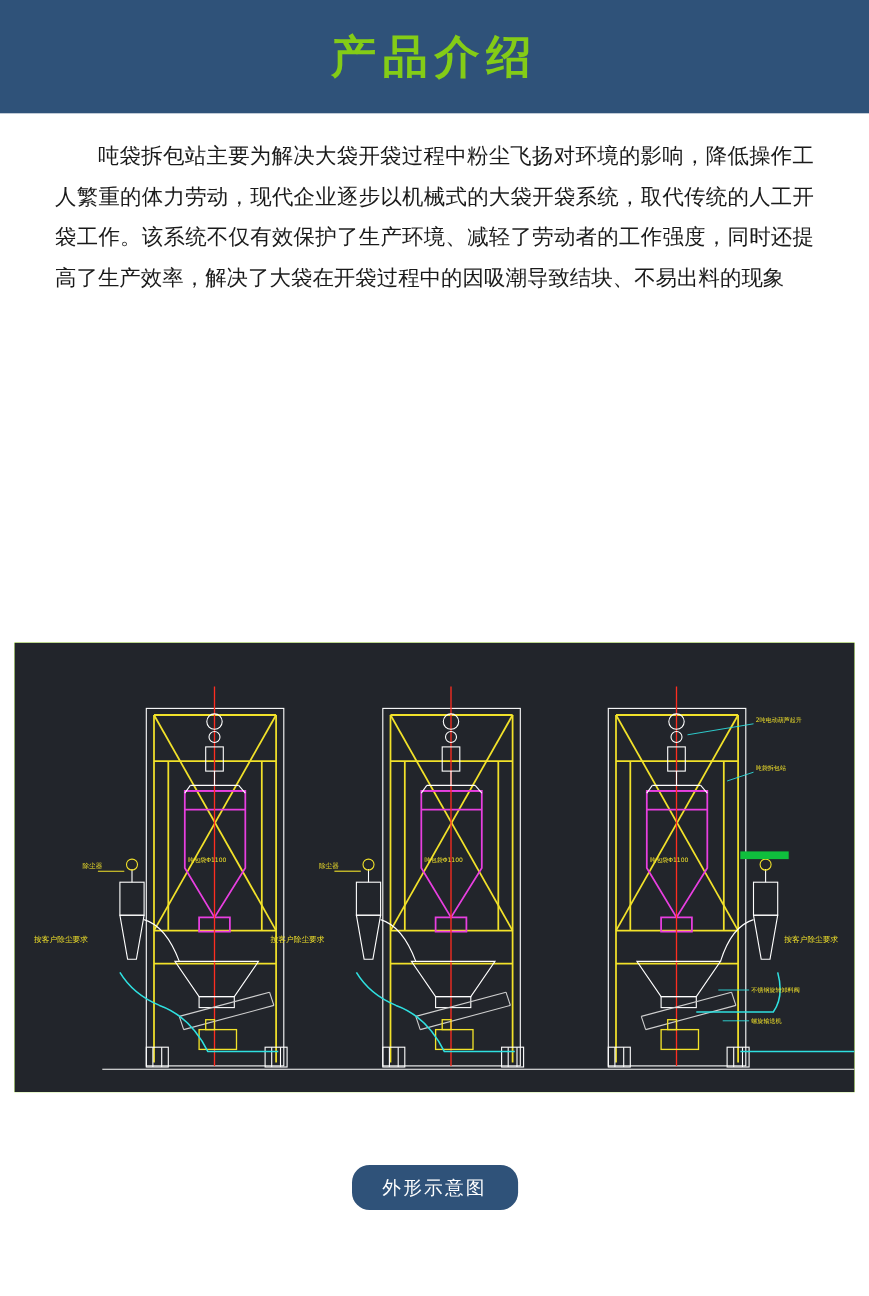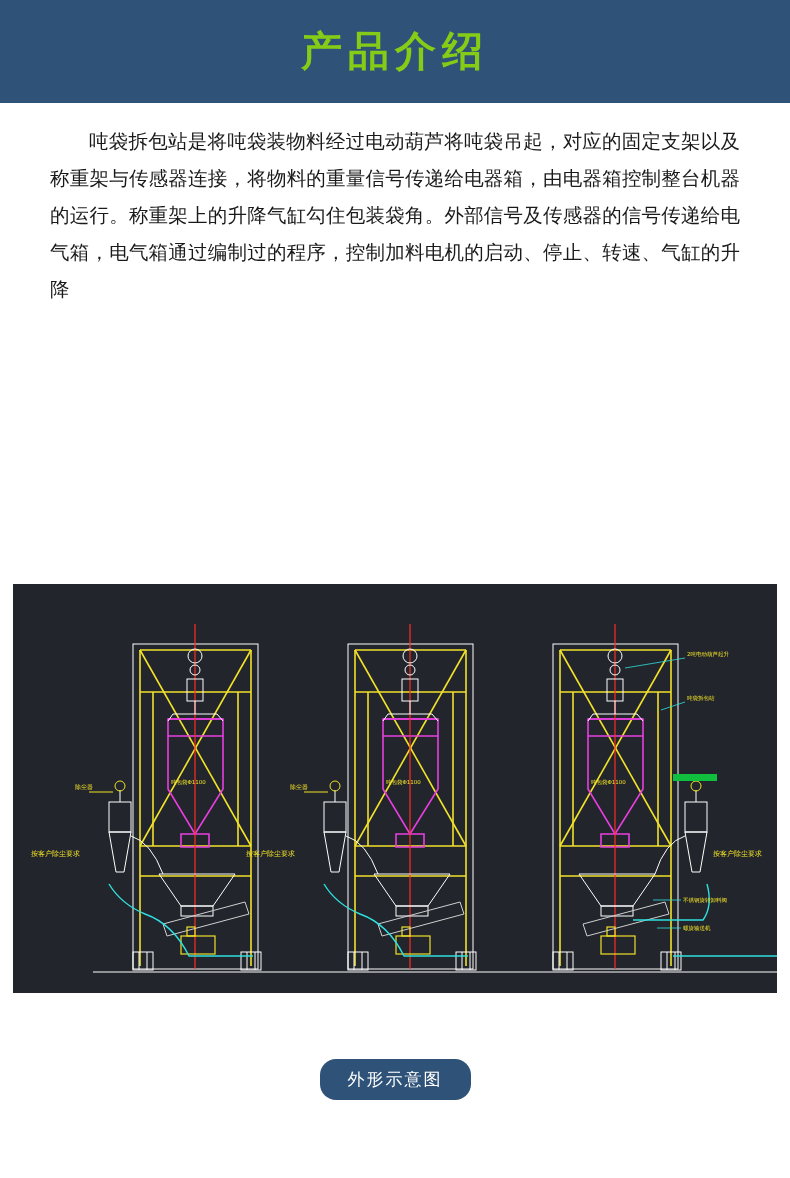--- a/index.html
+++ b/index.html
@@ -80,21 +80,21 @@
   }
 </style>
 </head>
 <body>
 
 <div class="banner">
   <div class="banner-title">产品介绍</div>
 </div>
 
 <div class="copy">
-  <p class="para">吨袋拆包站是将吨袋装物料经过电动葫芦将吨袋吊起，对应的固定支架以及称重架与传感器连接，将物料的重量信号传递给电器箱，由电器箱控制整台机器的运行。称重架上的升降气缸勾住包装袋角。外部信号及传感器的信号传递给电气箱，电气箱通过编制过的程序，控制加料电机的启动、停止、转速、气缸的升降</p>
+  <p class="para">吨袋拆包站主要为解决大袋开袋过程中粉尘飞扬对环境的影响，降低操作工人繁重的体力劳动，现代企业逐步以机械式的大袋开袋系统，取代传统的人工开袋工作。该系统不仅有效保护了生产环境、减轻了劳动者的工作强度，同时还提高了生产效率，解决了大袋在开袋过程中的因吸潮导致结块、不易出料的现象</p>
 </div>
 
 <div class="figure-wrap">
   <svg class="figure-svg" width="764" height="409" viewBox="0 0 764 409" xmlns="http://www.w3.org/2000/svg">
     <rect x="0" y="0" width="764" height="409" fill="#22252b"></rect>
 
     <line x1="80" y1="388" x2="764" y2="388" stroke="#ffffff" stroke-width="1"></line>
 
     <g>
 

